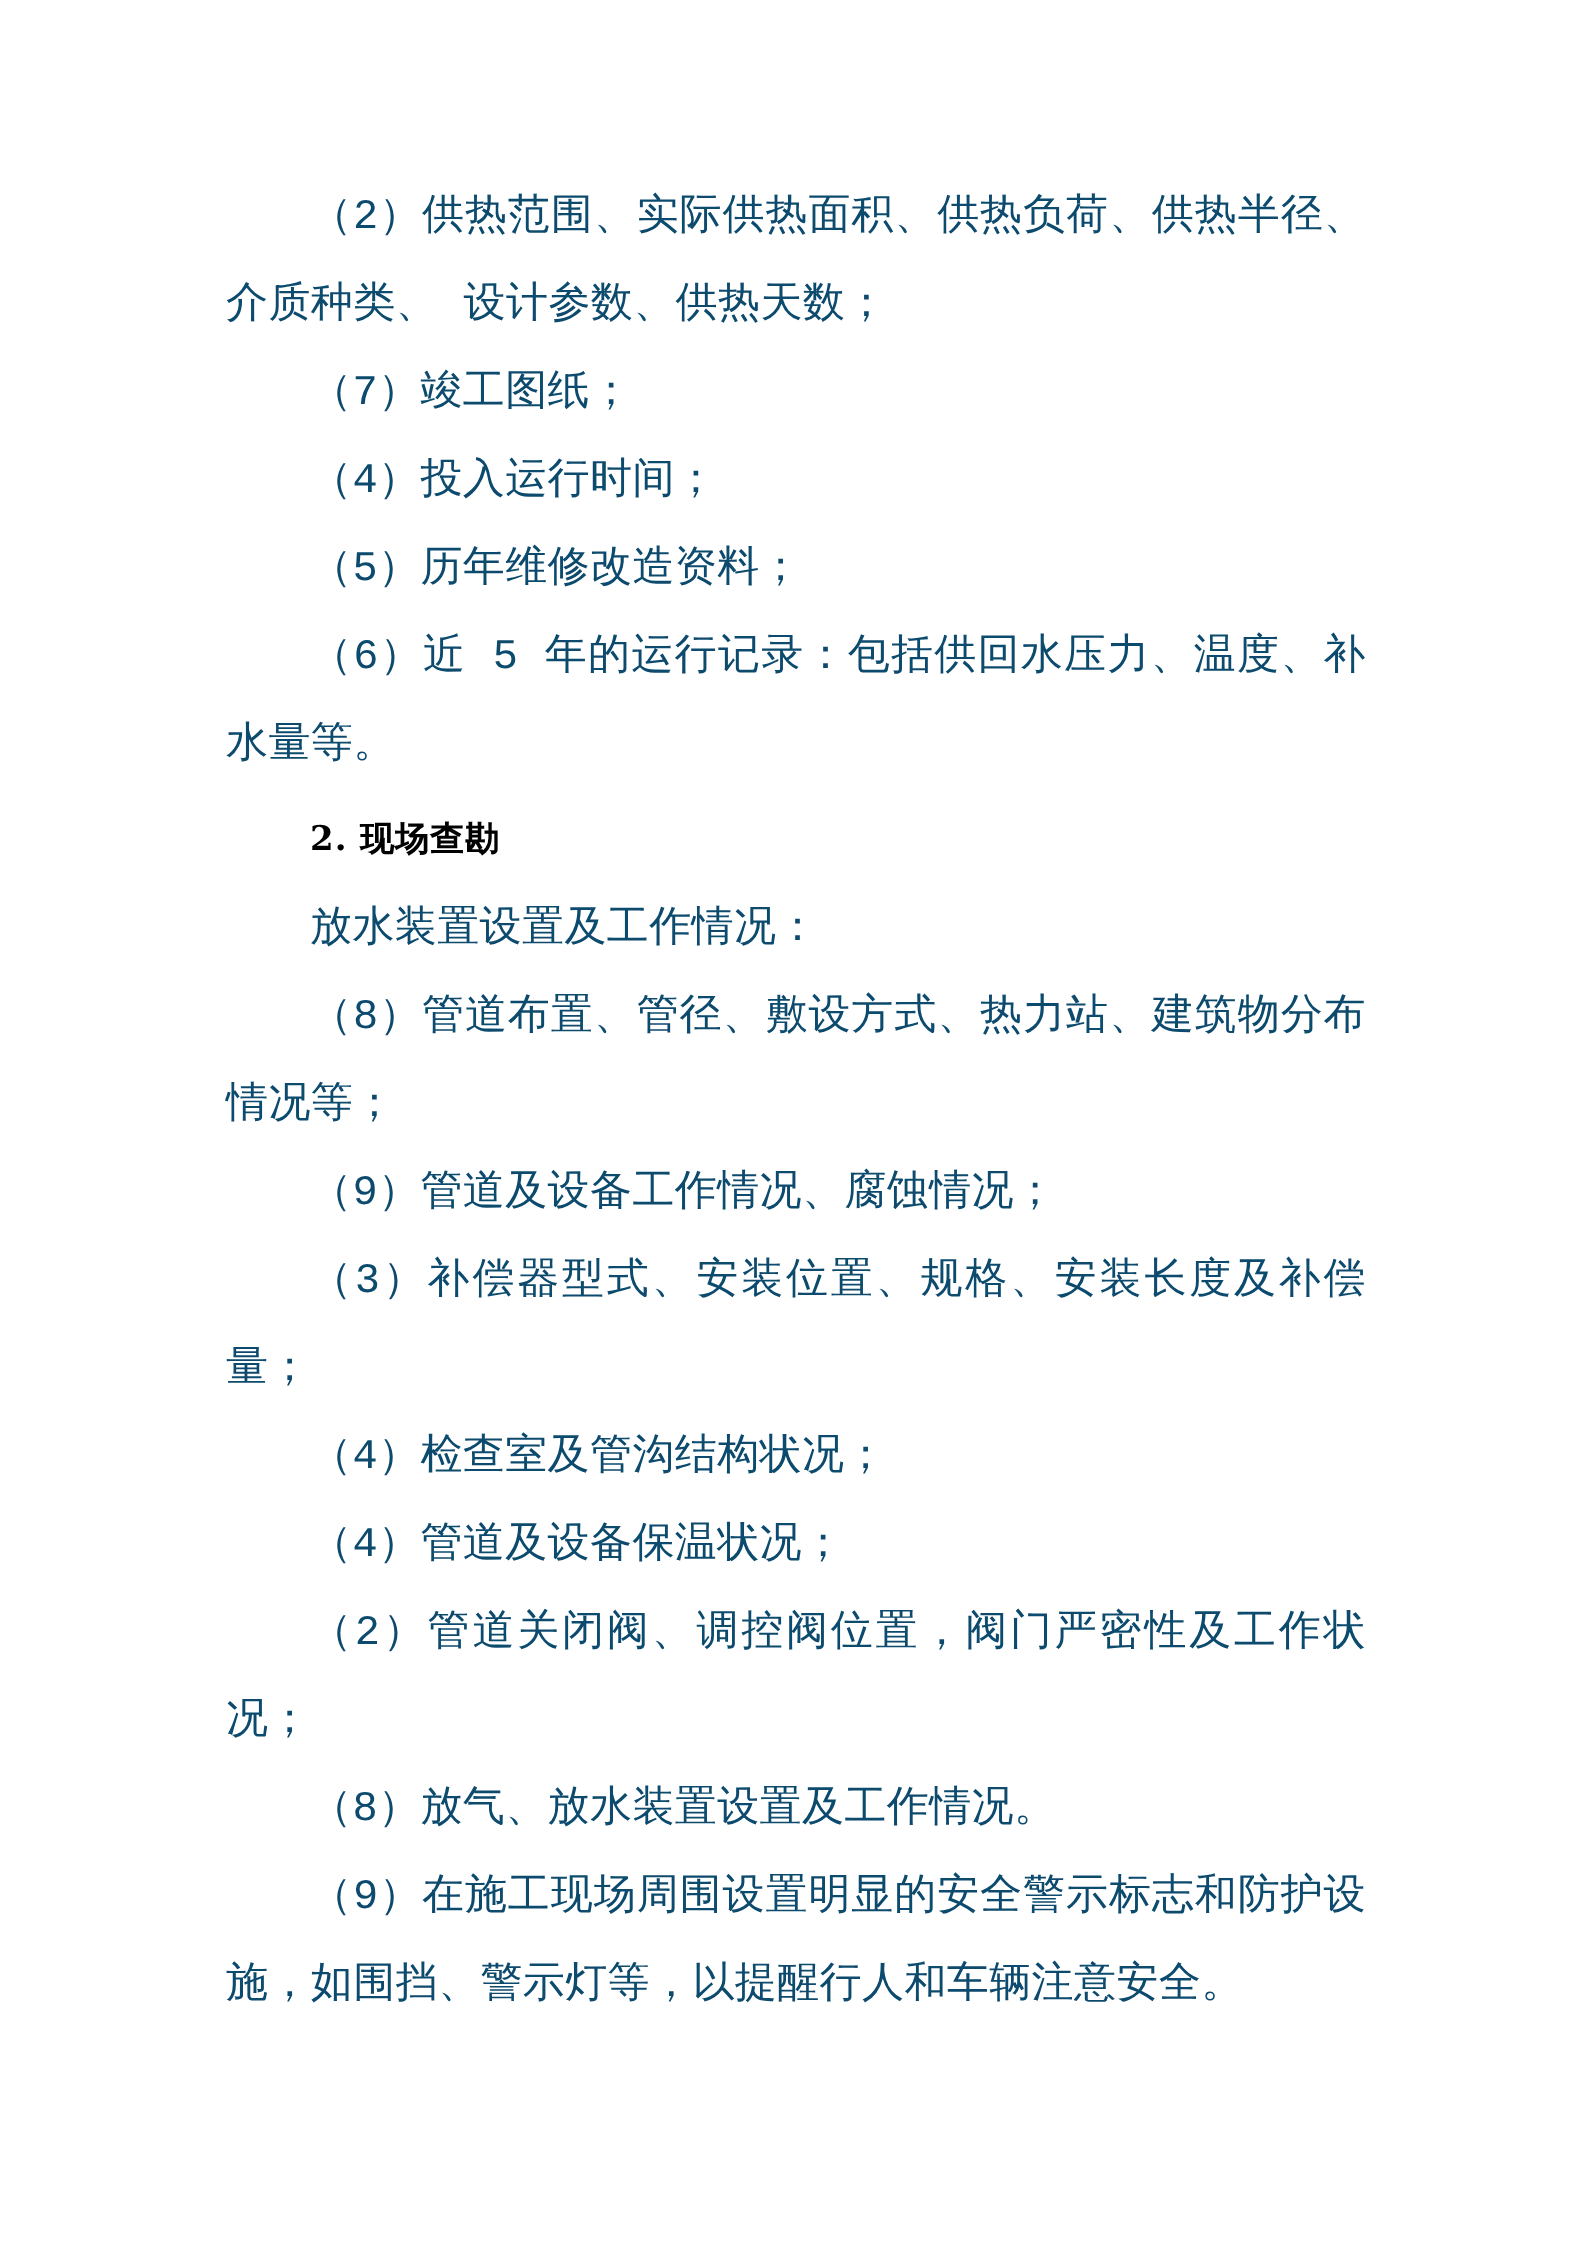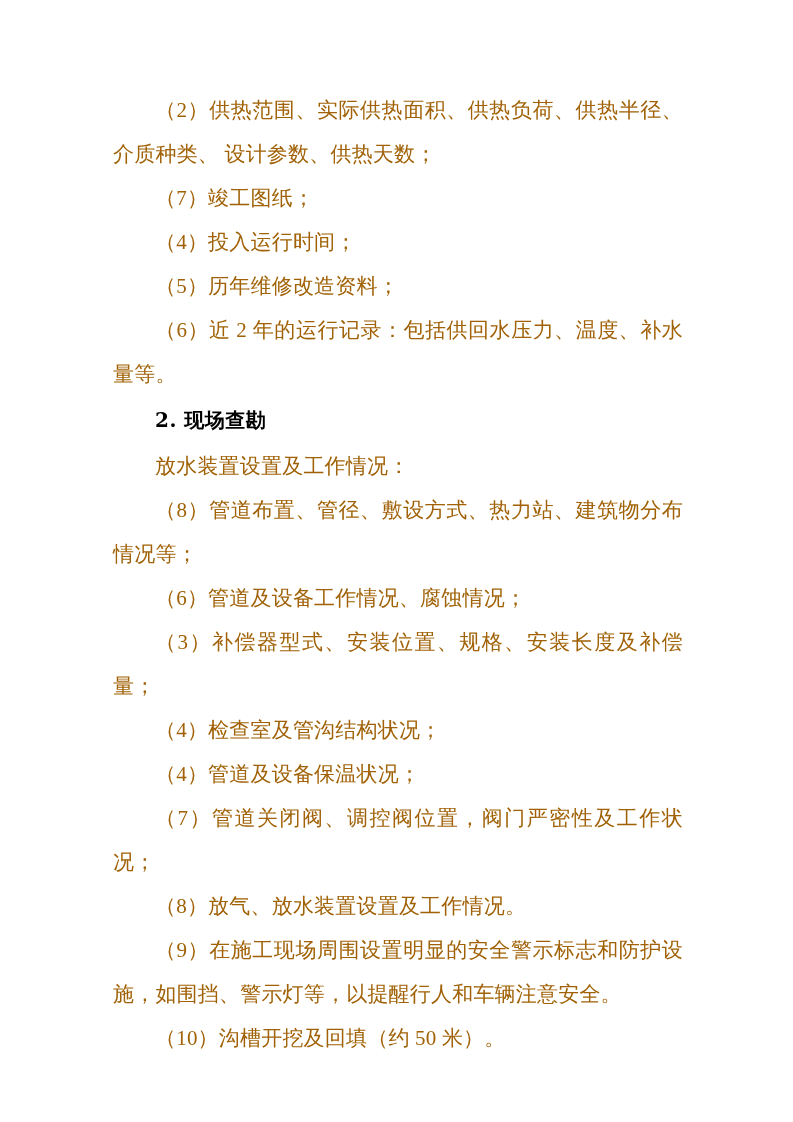--- a/index.html
+++ b/index.html
@@ -15,58 +15,57 @@
     box-sizing: border-box;
     overflow: hidden;
   }
   .content {
     position: absolute;
     left: 113px;
     top: 88px;
     width: 570px;
   }
   .para {
-    font-family: Liberation Serif, serif;
+    font-family: Liberation Mono, monospace;
     font-size: 21px;
     line-height: 44px;
-    color: #a16207;
+    color: #0c4a6e;
     text-align: justify;
     text-justify: inter-ideograph;
     margin: 0;
     letter-spacing: 0.2px;
   }
   .indent {
     text-indent: 42px;
   }
   .heading {
     font-family: "DejaVu Serif", serif;
-    font-size: 20px;
+    font-size: 17px;
     font-weight: bold;
     line-height: 48px;
     color: #000000;
     margin: 0;
     text-indent: 42px;
     letter-spacing: 0.5px;
   }
 </style>
 </head>
 <body>
 
 <div class="page">
   <div class="content">
     <p class="para indent">（2）供热范围、实际供热面积、供热负荷、供热半径、介质种类、 设计参数、供热天数；</p>
     <p class="para indent">（7）竣工图纸；</p>
     <p class="para indent">（4）投入运行时间；</p>
     <p class="para indent">（5）历年维修改造资料；</p>
-    <p class="para indent">（6）近 2 年的运行记录：包括供回水压力、温度、补水量等。</p>
+    <p class="para indent">（6）近 5 年的运行记录：包括供回水压力、温度、补水量等。</p>
     <h2 class="heading">2. 现场查勘</h2>
     <p class="para indent">放水装置设置及工作情况：</p>
     <p class="para indent">（8）管道布置、管径、敷设方式、热力站、建筑物分布情况等；</p>
-    <p class="para indent">（6）管道及设备工作情况、腐蚀情况；</p>
+    <p class="para indent">（9）管道及设备工作情况、腐蚀情况；</p>
     <p class="para indent">（3）补偿器型式、安装位置、规格、安装长度及补偿量；</p>
     <p class="para indent">（4）检查室及管沟结构状况；</p>
     <p class="para indent">（4）管道及设备保温状况；</p>
-    <p class="para indent">（7）管道关闭阀、调控阀位置，阀门严密性及工作状况；</p>
+    <p class="para indent">（2）管道关闭阀、调控阀位置，阀门严密性及工作状况；</p>
     <p class="para indent">（8）放气、放水装置设置及工作情况。</p>
     <p class="para indent">（9）在施工现场周围设置明显的安全警示标志和防护设施，如围挡、警示灯等，以提醒行人和车辆注意安全。</p>
-    <p class="para indent">（10）沟槽开挖及回填（约 50 米）。</p>
   </div>
 </div>
 
 </body></html>

